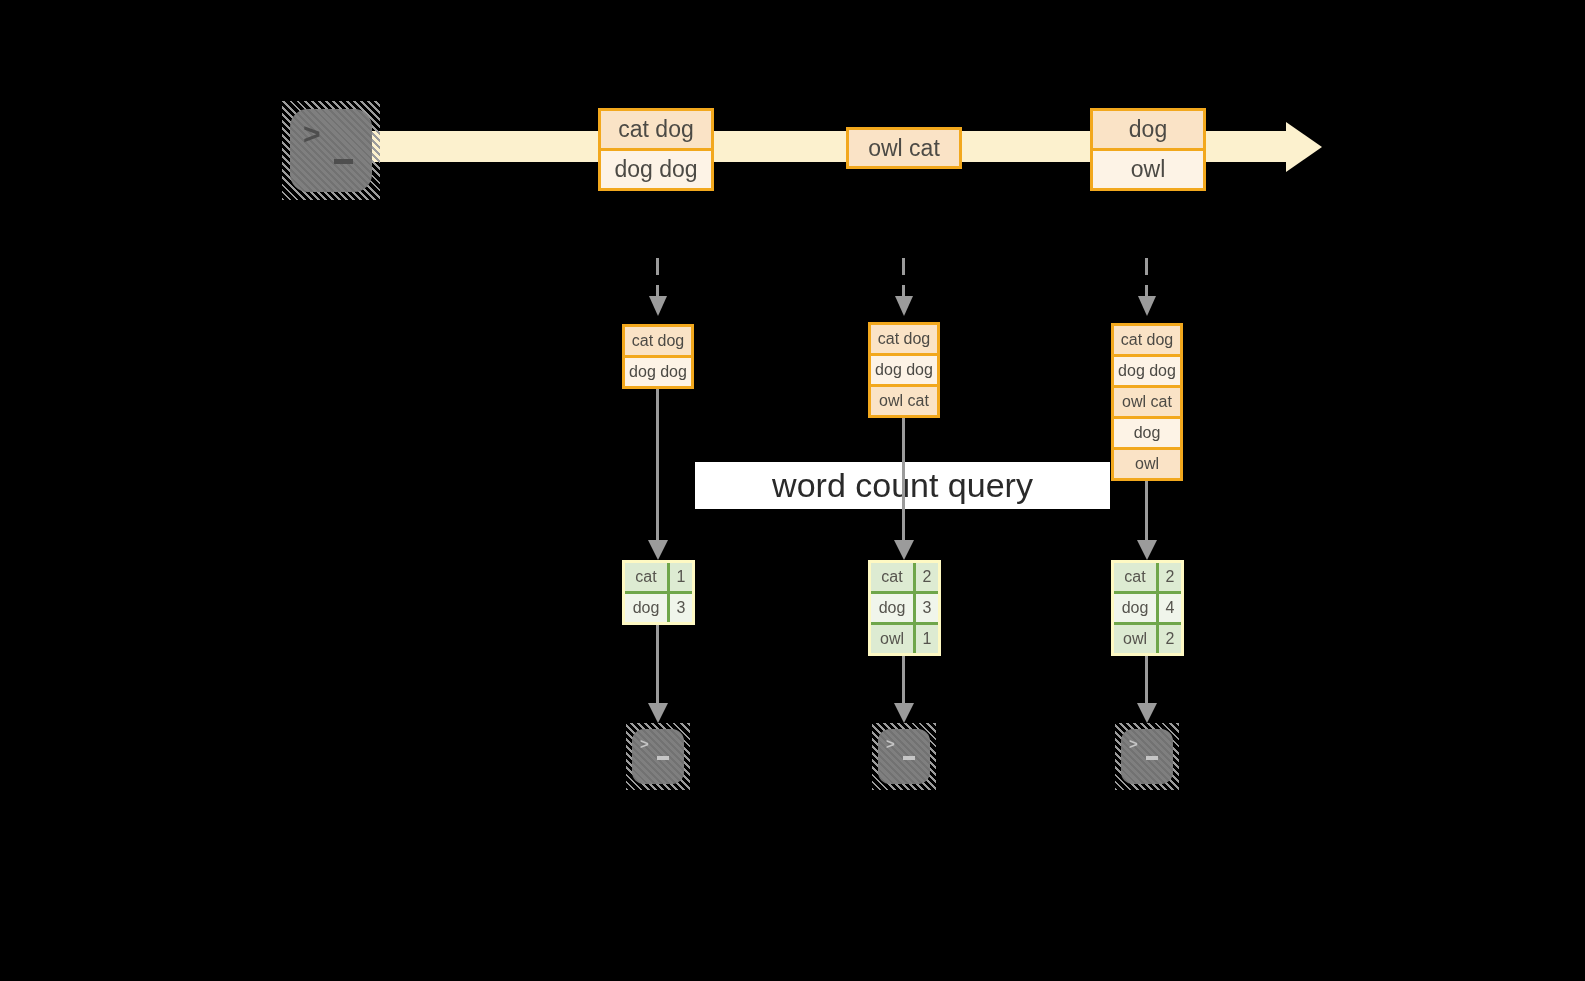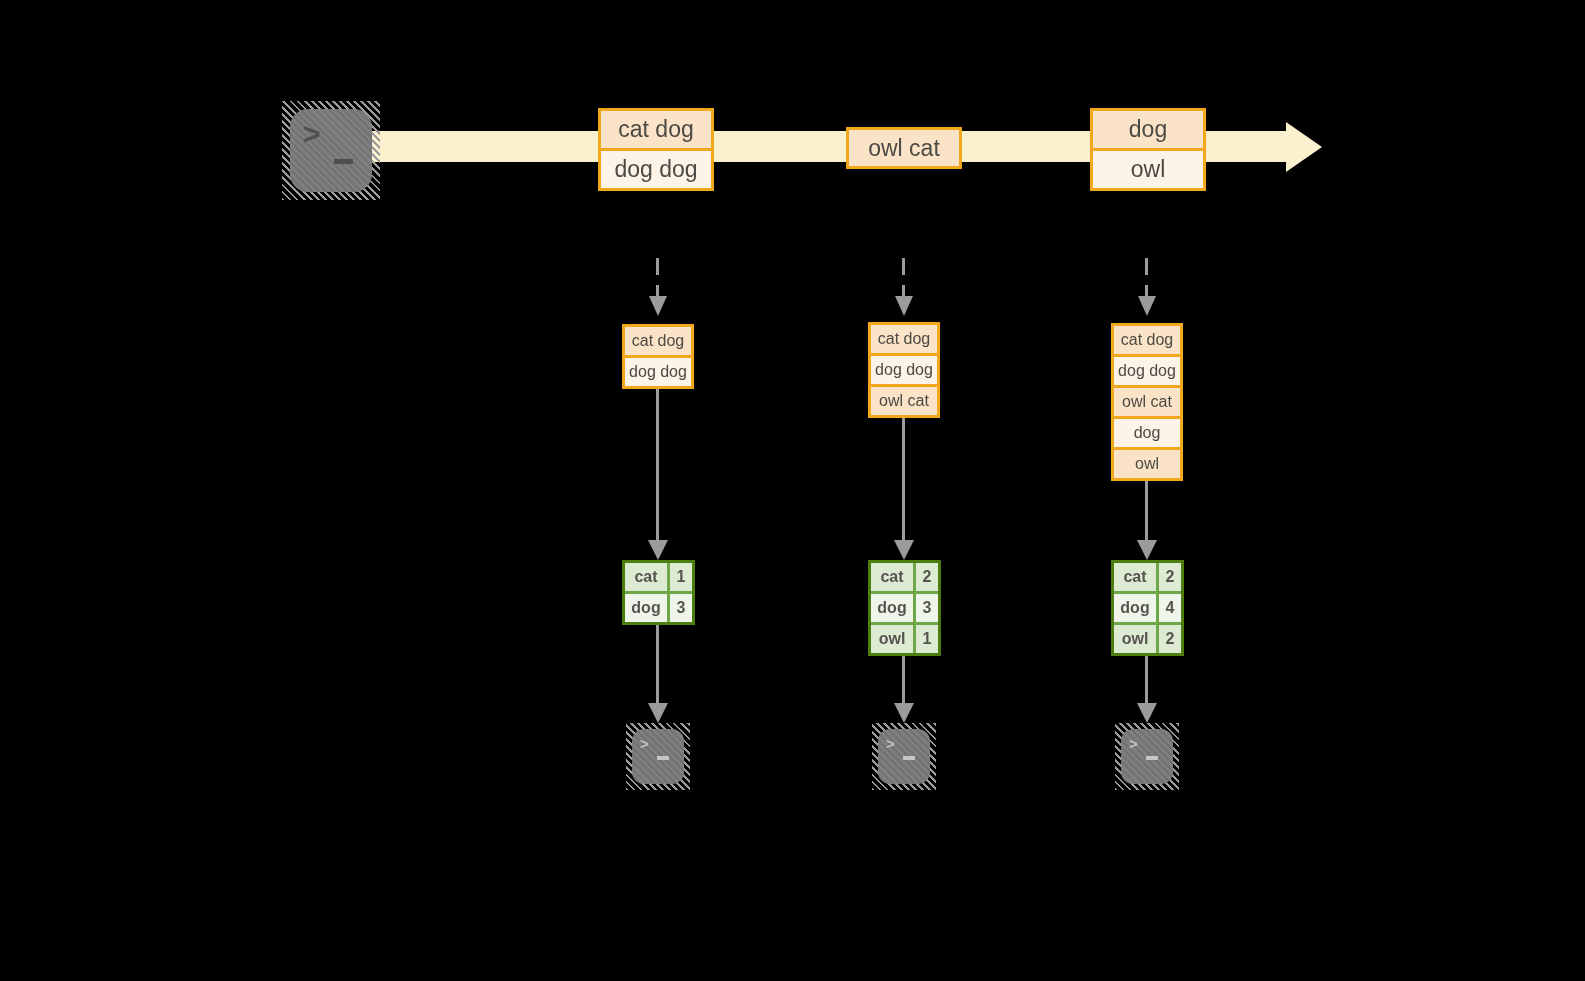--- a/index.html
+++ b/index.html
@@ -66,21 +66,21 @@
   .vline { position:absolute; width:3px; background:#9b9b9b; }
 
   
   .query-box {
     position:absolute; left:695px; top:462px; width:415px; height:47px;
     background:#ffffff; text-align:center; line-height:47px;
     font-size:34px; color:#2a2a2a; white-space:nowrap;
   }
 
   
-  .gtable { position:absolute; border:3px solid #4d7c0f;font-weight:bold; }
+  .gtable { position:absolute; border:3px solid #fef9c3; }
   .grow { display:flex; }
   .grow + .grow { border-top:3px solid #6fa64a; }
   .gword {
     width:42px; height:28px; line-height:28px; text-align:center;
     font-size:16px; color:#56544e;
   }
   .gnum {
     width:22px; height:28px; line-height:28px; text-align:center;
     font-size:16px; color:#56544e; border-left:3px solid #6fa64a;
   }
@@ -133,20 +133,21 @@
     <div class="srow">owl cat</div>
   </div>
   <div class="stack" style="left:1111px;top:323px;">
     <div class="srow">cat dog</div>
     <div class="srow">dog dog</div>
     <div class="srow">owl cat</div>
     <div class="srow">dog</div>
     <div class="srow">owl</div>
   </div>
 
+  <div class="query-box">word count query</div>
 
   <div class="vline" style="left:656px;top:389px;height:151px;"></div>
   <div class="head-down wide" style="left:648px;top:540px;"></div>
   <div class="vline" style="left:902px;top:418px;height:122px;"></div>
   <div class="head-down wide" style="left:894px;top:540px;"></div>
   <div class="vline" style="left:1145px;top:481px;height:59px;"></div>
   <div class="head-down wide" style="left:1137px;top:540px;"></div>
 
   <div class="gtable" style="left:622px;top:560px;">
     <div class="grow">

